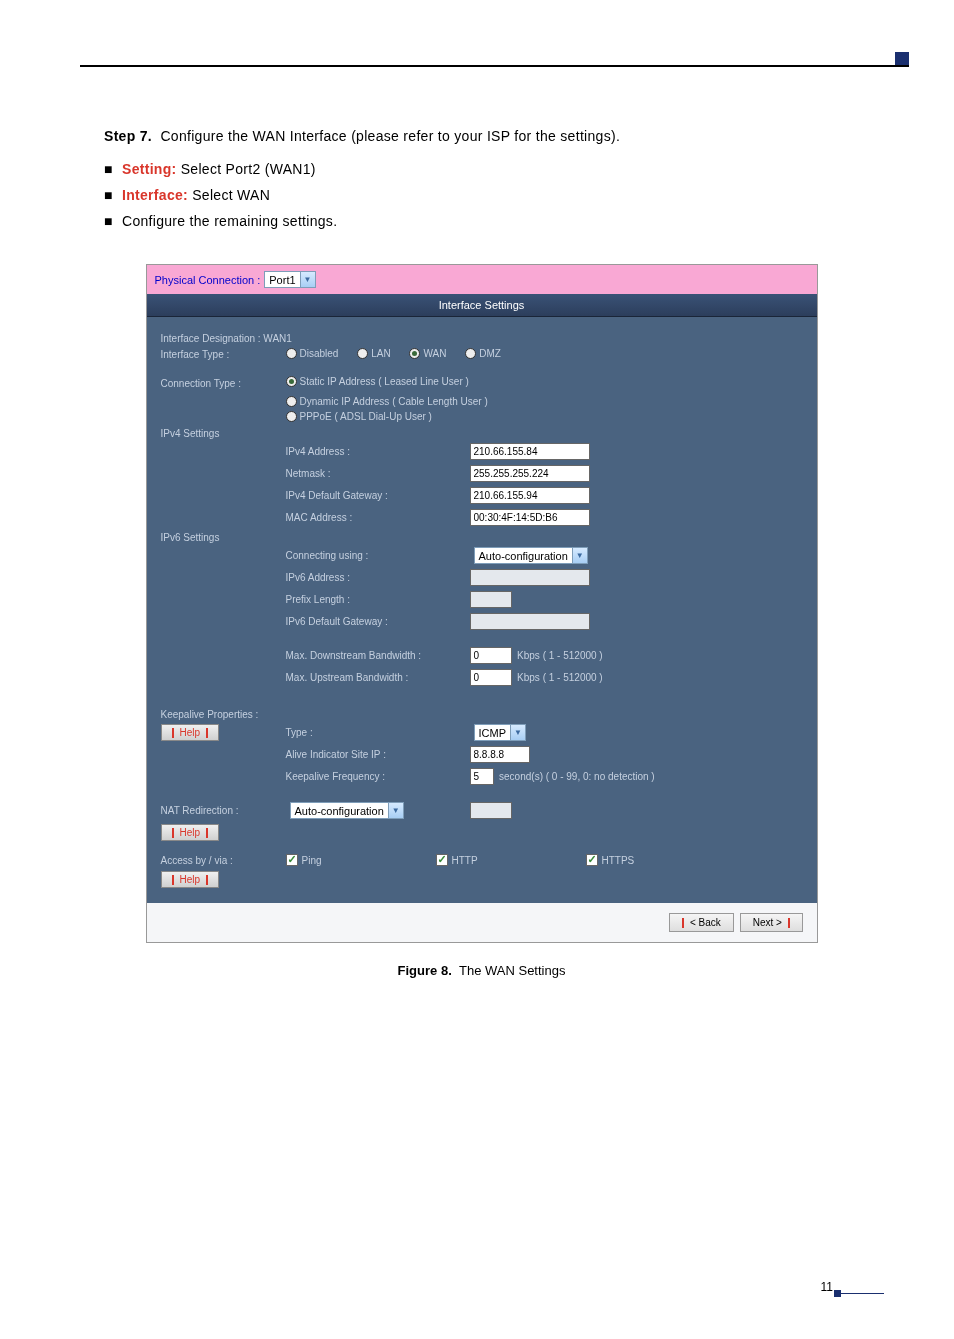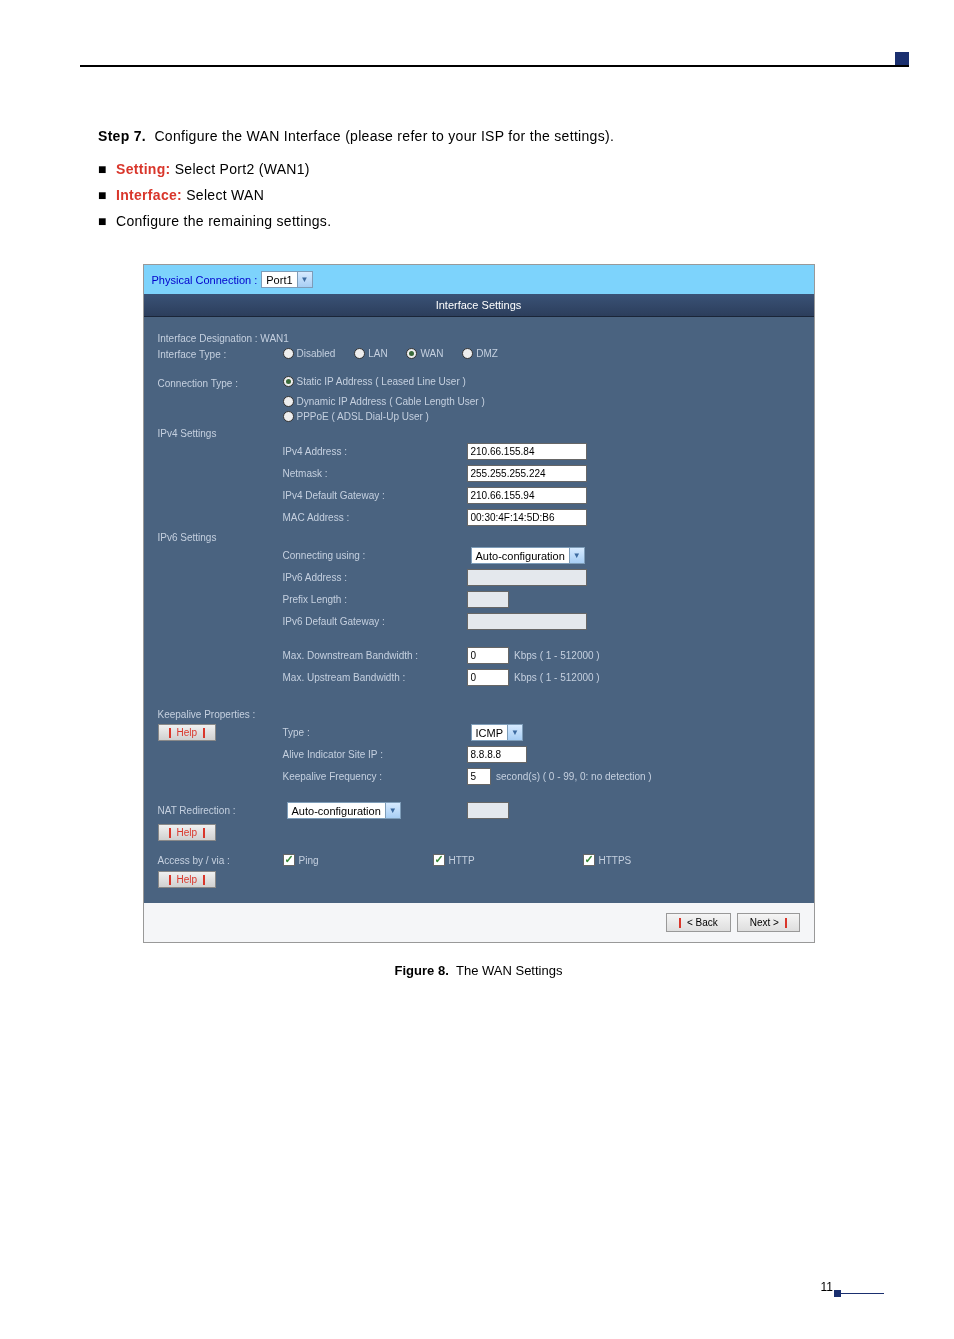--- a/index.html
+++ b/index.html
@@ -24,33 +24,33 @@
       position: absolute;
       top: 65px;
       left: 80px;
       right: 45px;
       height: 1.5px;
       background: #000;
     }
     .content {
       position: absolute;
       top: 125px;
-      left: 98px;
+      left: 104px;
       right: 95px;
     }
     .step-line { margin-bottom: 14px; letter-spacing: 0.3px; line-height: 1.6; }
     .step-line b { font-weight: bold; }
     .bullet-line { margin-bottom: 10px; letter-spacing: 0.3px; }
     .bullet { display: inline-block; width: 18px; font-weight: bold; }
     .red-bold { color: #d9362b; font-weight: bold; }
     .screenshot {
       margin: 35px auto 0;
       width: 672px;
       border: 1px solid #999;
-      background: #7dd3fc;
+      background: #f9a8d4;
       font-size: 11px;
     }
     .phys-conn {
       padding: 6px 8px;
       color: #0000cc;
       display: flex;
       align-items: center;
     }
     .sel {
       border: 1px solid #7e9db9;

